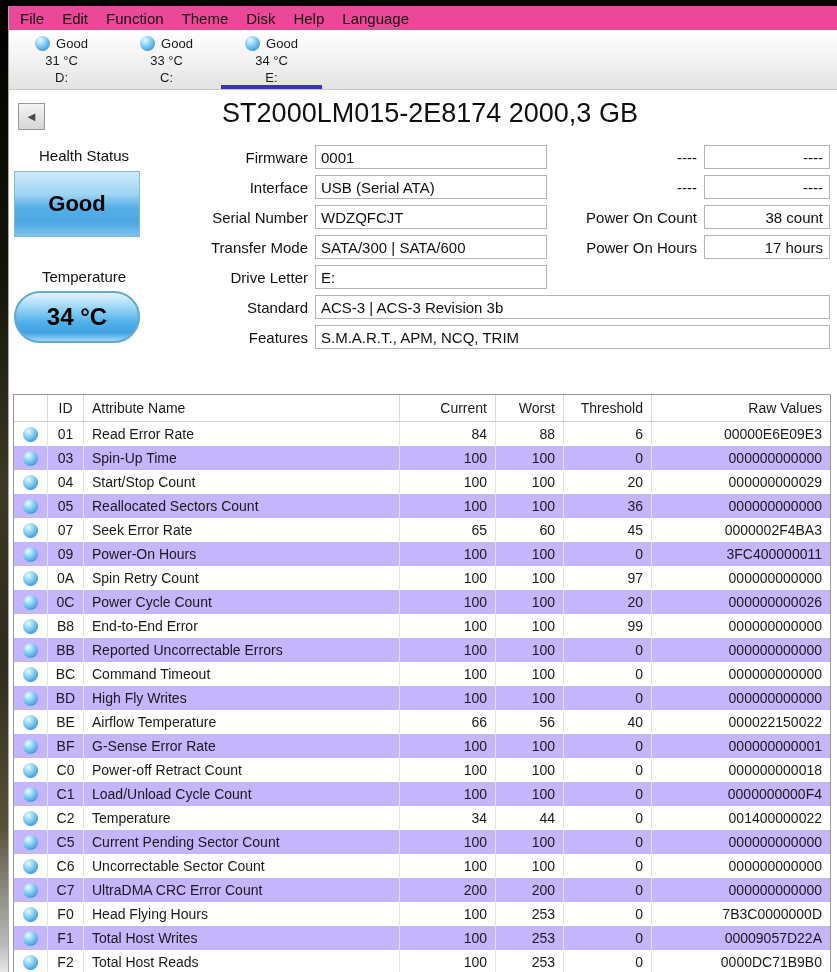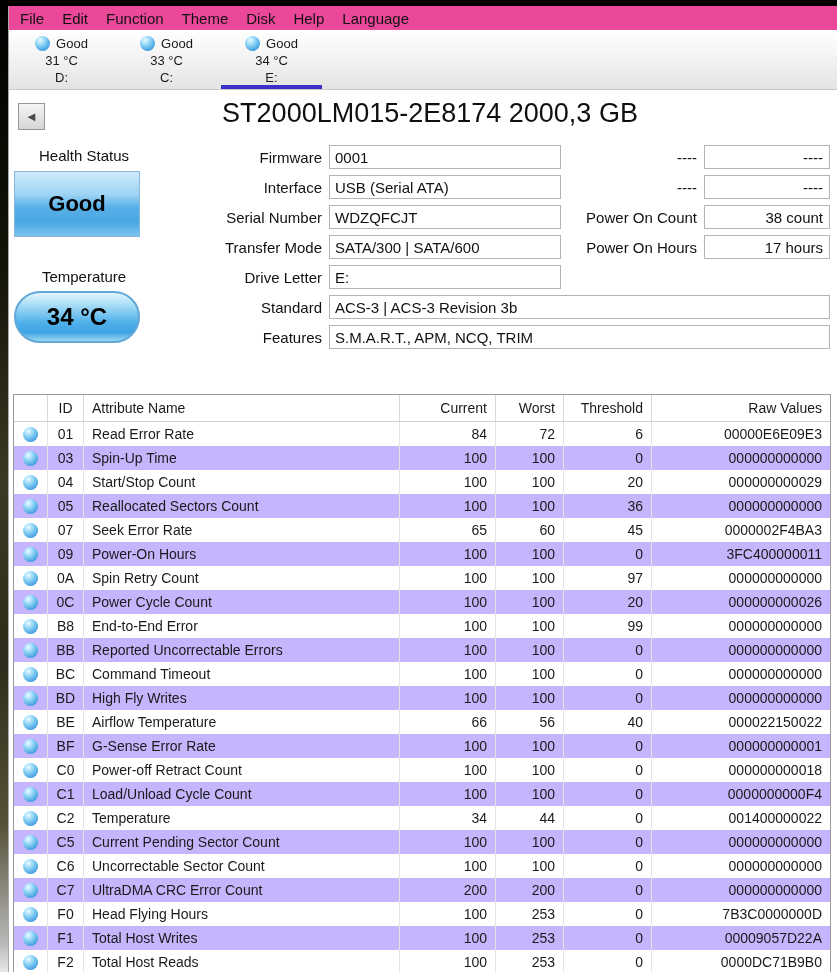--- a/index.html
+++ b/index.html
@@ -43,21 +43,21 @@
     border:1px solid #86b8da;
     background:linear-gradient(180deg,#cfeafc 0%,#9ed4f4 35%,#58b0e8 55%,#4aa6e2 78%,#7cc4ee 100%);
     display:flex; align-items:center; justify-content:center; font-size:22px; font-weight:bold; color:#000; }
 
   .temp-pill { position:absolute; left:5px; top:201px; width:126px; height:52px; border-radius:26px;
     border:2px solid #63a8d8;
     background:linear-gradient(180deg,#e2f5fd 0%,#a8ddf6 25%,#4fb0ea 62%,#3fa2e2 82%,#9ad8f4 100%);
     display:flex; align-items:center; justify-content:center; font-size:24px; font-weight:bold; color:#000; }
 
   .fields-left { position:absolute; left:0; right:7px; top:52px; }
-  .f-row { display:flex; align-items:center; height:30px;padding-left:14px; }
+  .f-row { display:flex; align-items:center; height:30px; }
   .f-label { flex:0 0 306px; text-align:right; padding-right:7px; font-size:15px; color:#111; }
   .f-box { height:24px; border:1px solid #b4b4b4; background:#fff; display:flex; align-items:center;
     padding:0 5px; font-size:15px; color:#111; width:232px; overflow:hidden; white-space:nowrap; }
   .f-box.wide { width:516px; }
 
   .fields-right { position:absolute; right:7px; top:52px; width:262px; }
   .fr-row { display:flex; align-items:center; justify-content:flex-end; height:30px; }
   .fr-label { flex:1; text-align:right; padding-right:7px; font-size:15px; color:#111; }
   .fr-box { width:126px; height:24px; border:1px solid #b4b4b4; background:#fff; display:flex;
     align-items:center; justify-content:flex-end; padding:0 6px; font-size:15px; color:#111; }
@@ -194,21 +194,21 @@
           <div class="tc c-right">Raw Values</div>
         </div>
         <div id="smart-body">
             <div class="t-grid t-row">
     <div class="tc sep c-center">
                 <span class="row-circle"></span>
               </div>
     <div class="tc sep c-center">01</div>
     <div class="tc sep c-left">Read Error Rate</div>
     <div class="tc sep c-right">84</div>
-    <div class="tc sep c-right">72</div>
+    <div class="tc sep c-right">88</div>
     <div class="tc sep c-right">6</div>
     <div class="tc c-right">00000E6E09E3</div>
   </div>
             <div class="t-grid t-row alt">
     <div class="tc sep c-center">
                 <span class="row-circle"></span>
               </div>
     <div class="tc sep c-center">03</div>
     <div class="tc sep c-left">Spin-Up Time</div>
     <div class="tc sep c-right">100</div>

